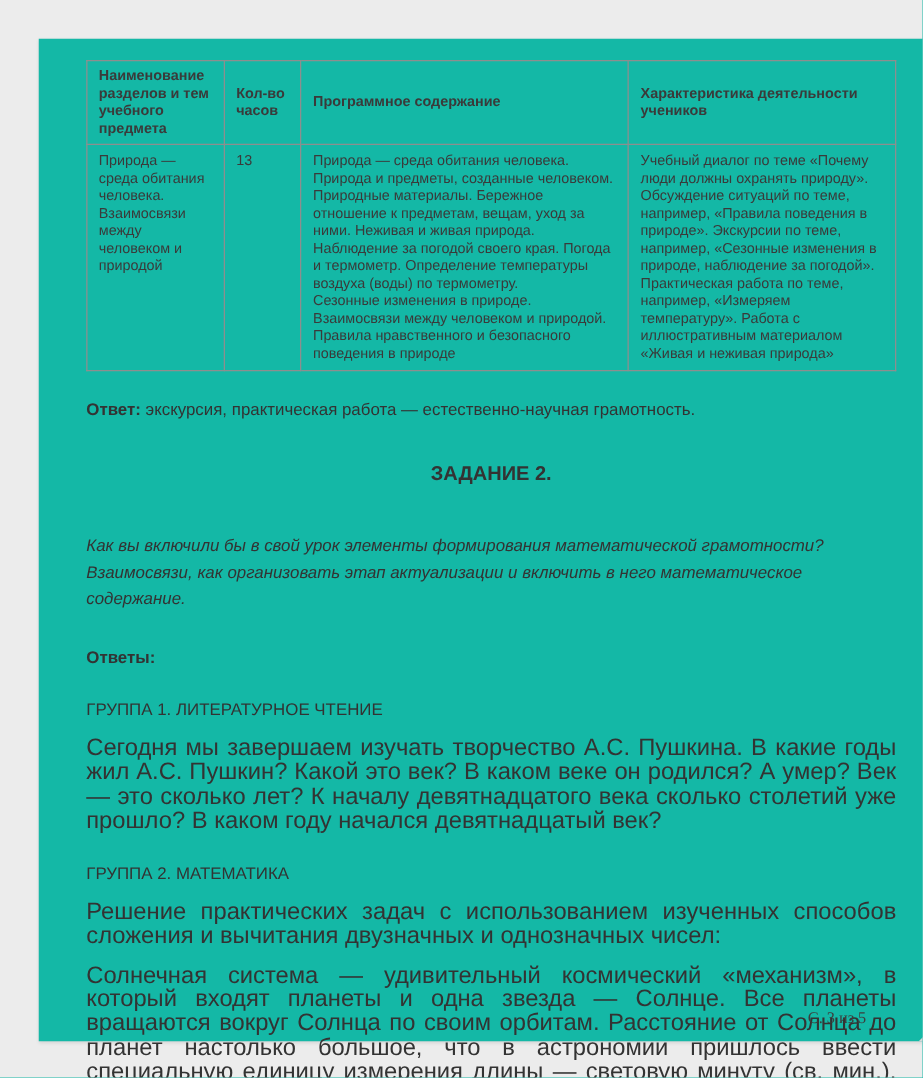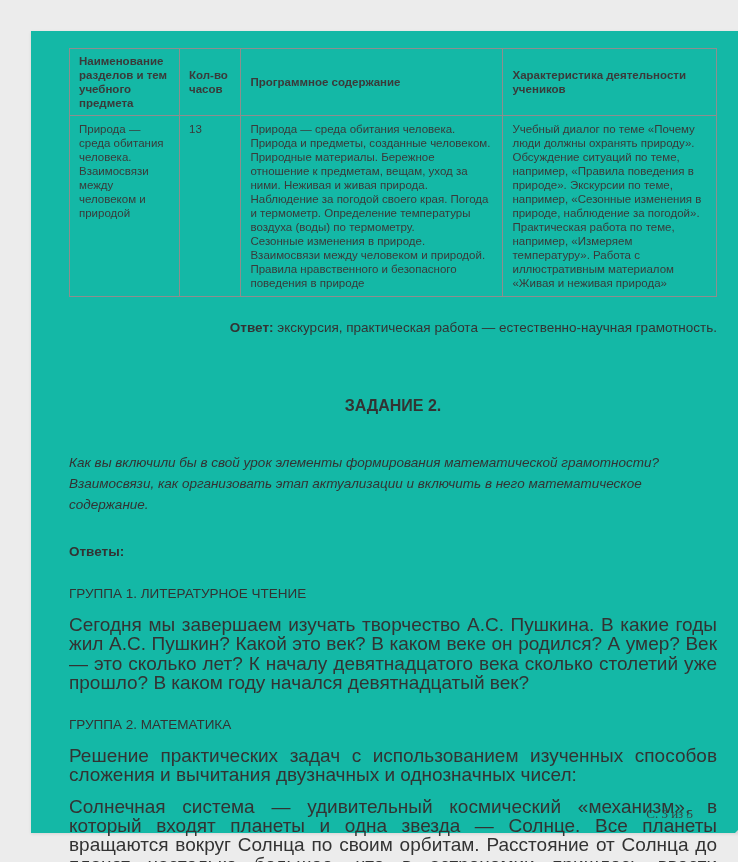--- a/index.html
+++ b/index.html
@@ -51,25 +51,24 @@
   col.c1 { width:17%; }
   col.c2 { width:9.5%; }
   col.c3 { width:40.5%; }
   col.c4 { width:33%; }
   .preline { white-space:pre-line; }
   
   .answer-line {
     margin-top:21px;
     font-size:13.5px;
     line-height:19px;
-    text-align:right;
   }
   .b { font-weight:bold; }
   .task-title {
-    margin-top:58px;
+    margin-top:32px;
     text-align:center;
     font-size:16px;
     line-height:21px;
     font-weight:bold;
   }
   .task-title span { display:block; }
   .question {
     margin-top:36px;
     font-style:italic;
     font-size:13.5px;

